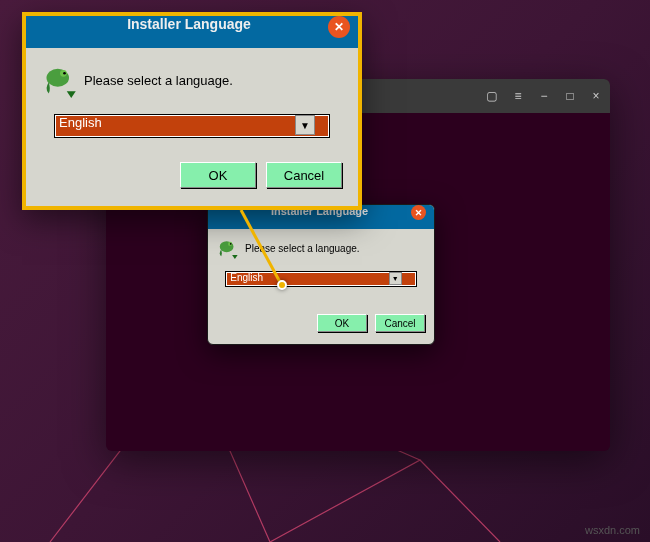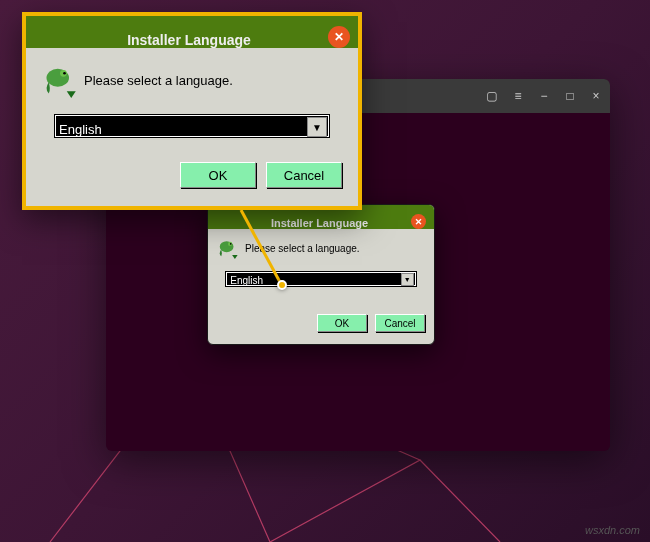--- a/index.html
+++ b/index.html
@@ -54,24 +54,24 @@
 .dlg {
   position: absolute;
   background: #d6d6ce;
   border: 1px solid #1a1a1a;
   box-shadow: 0 8px 28px rgba(0,0,0,.6);
   border-radius: 6px;
   overflow: hidden;
 }
 .dlg.small { left: 207px; top: 204px; width: 228px; height: 141px; }
 .dlg-title {
-  background: #4d7c0f;
+  background: #0369a1;
   color: #eee;
   height: 28px;
-  display:flex; align-items:flex-end;
+  display:flex; align-items:flex-start;
   font-size: 12px;
   font-weight: 600;
   gap: 28px;
 }
 .dlg.small .dlg-title { height:24px; font-size:11px; }
 .dlg-title .ttxt { flex:1; text-align:center; }
 .dlg-title .close {
   width:18px; height:18px; border-radius:50%;
   background: #e95420;
   display:flex; align-items:center; justify-content:center;
@@ -83,25 +83,25 @@
 .dlg-body { padding: 10px 12px; display:flex; flex-direction:column; height:calc(100% - 28px); }
 .dlg.small .dlg-body { padding:8px 9px; height:calc(100% - 24px); }
 .row1 { display:flex; align-items:center; gap:6px; }
 .chameleon { width:28px; height:28px; display:flex; align-items:center; justify-content:center; flex:none; }
 .dlg.small .chameleon { width:22px; height:22px; }
 .prompt { font-size:11px; color:#000; }
 .dlg.small .prompt { font-size:10px; }
 .lang-select {
   margin-top:14px;
   height:20px;
-  background:#000000;
+  background:#c2410c;
   border:1px solid #000;
   box-shadow: inset 0 0 0 1px #fff;
-  display:flex; align-items:flex-end; justify-content:space-between;
-  padding:0 2px 0 4px;
+  display:flex; align-items:flex-start; justify-content:space-between;
+  padding:0 14px 0 4px;
   font-size:11px; color:#fff;
   cursor:pointer;
   margin-left:auto; margin-right:auto;
   width: 92%;
 }
 .dlg.small .lang-select { height:16px; font-size:10px; margin-top:12px; }
 .lang-select .dd-btn {
   width:16px; height:16px;
   background:#d6d6ce;
   border:1px solid #888;
@@ -153,21 +153,21 @@
   left: 277px; top: 280px;
   width: 10px; height:10px; border-radius:50%;
   background:#f0b400; border:2px solid #fff;
   box-shadow:0 0 4px rgba(0,0,0,.5);
   pointer-events:none;
 }
 
 .footer {
   position:absolute;
   right:10px; bottom:6px;
-  font-size:11px; color:#555;font-style:italic;
+  font-size:11px; color:#555;
 }
 </style>
 </head>
 <body>
 
 <div class="geo">
   <svg viewBox="0 0 650 542">
     <g stroke="#d1456f" stroke-width="1.2" fill="none" opacity="0.8">
       <path d="M50 542 L190 360 L270 542"></path>
       <path d="M190 360 L420 460 L270 542"></path>

